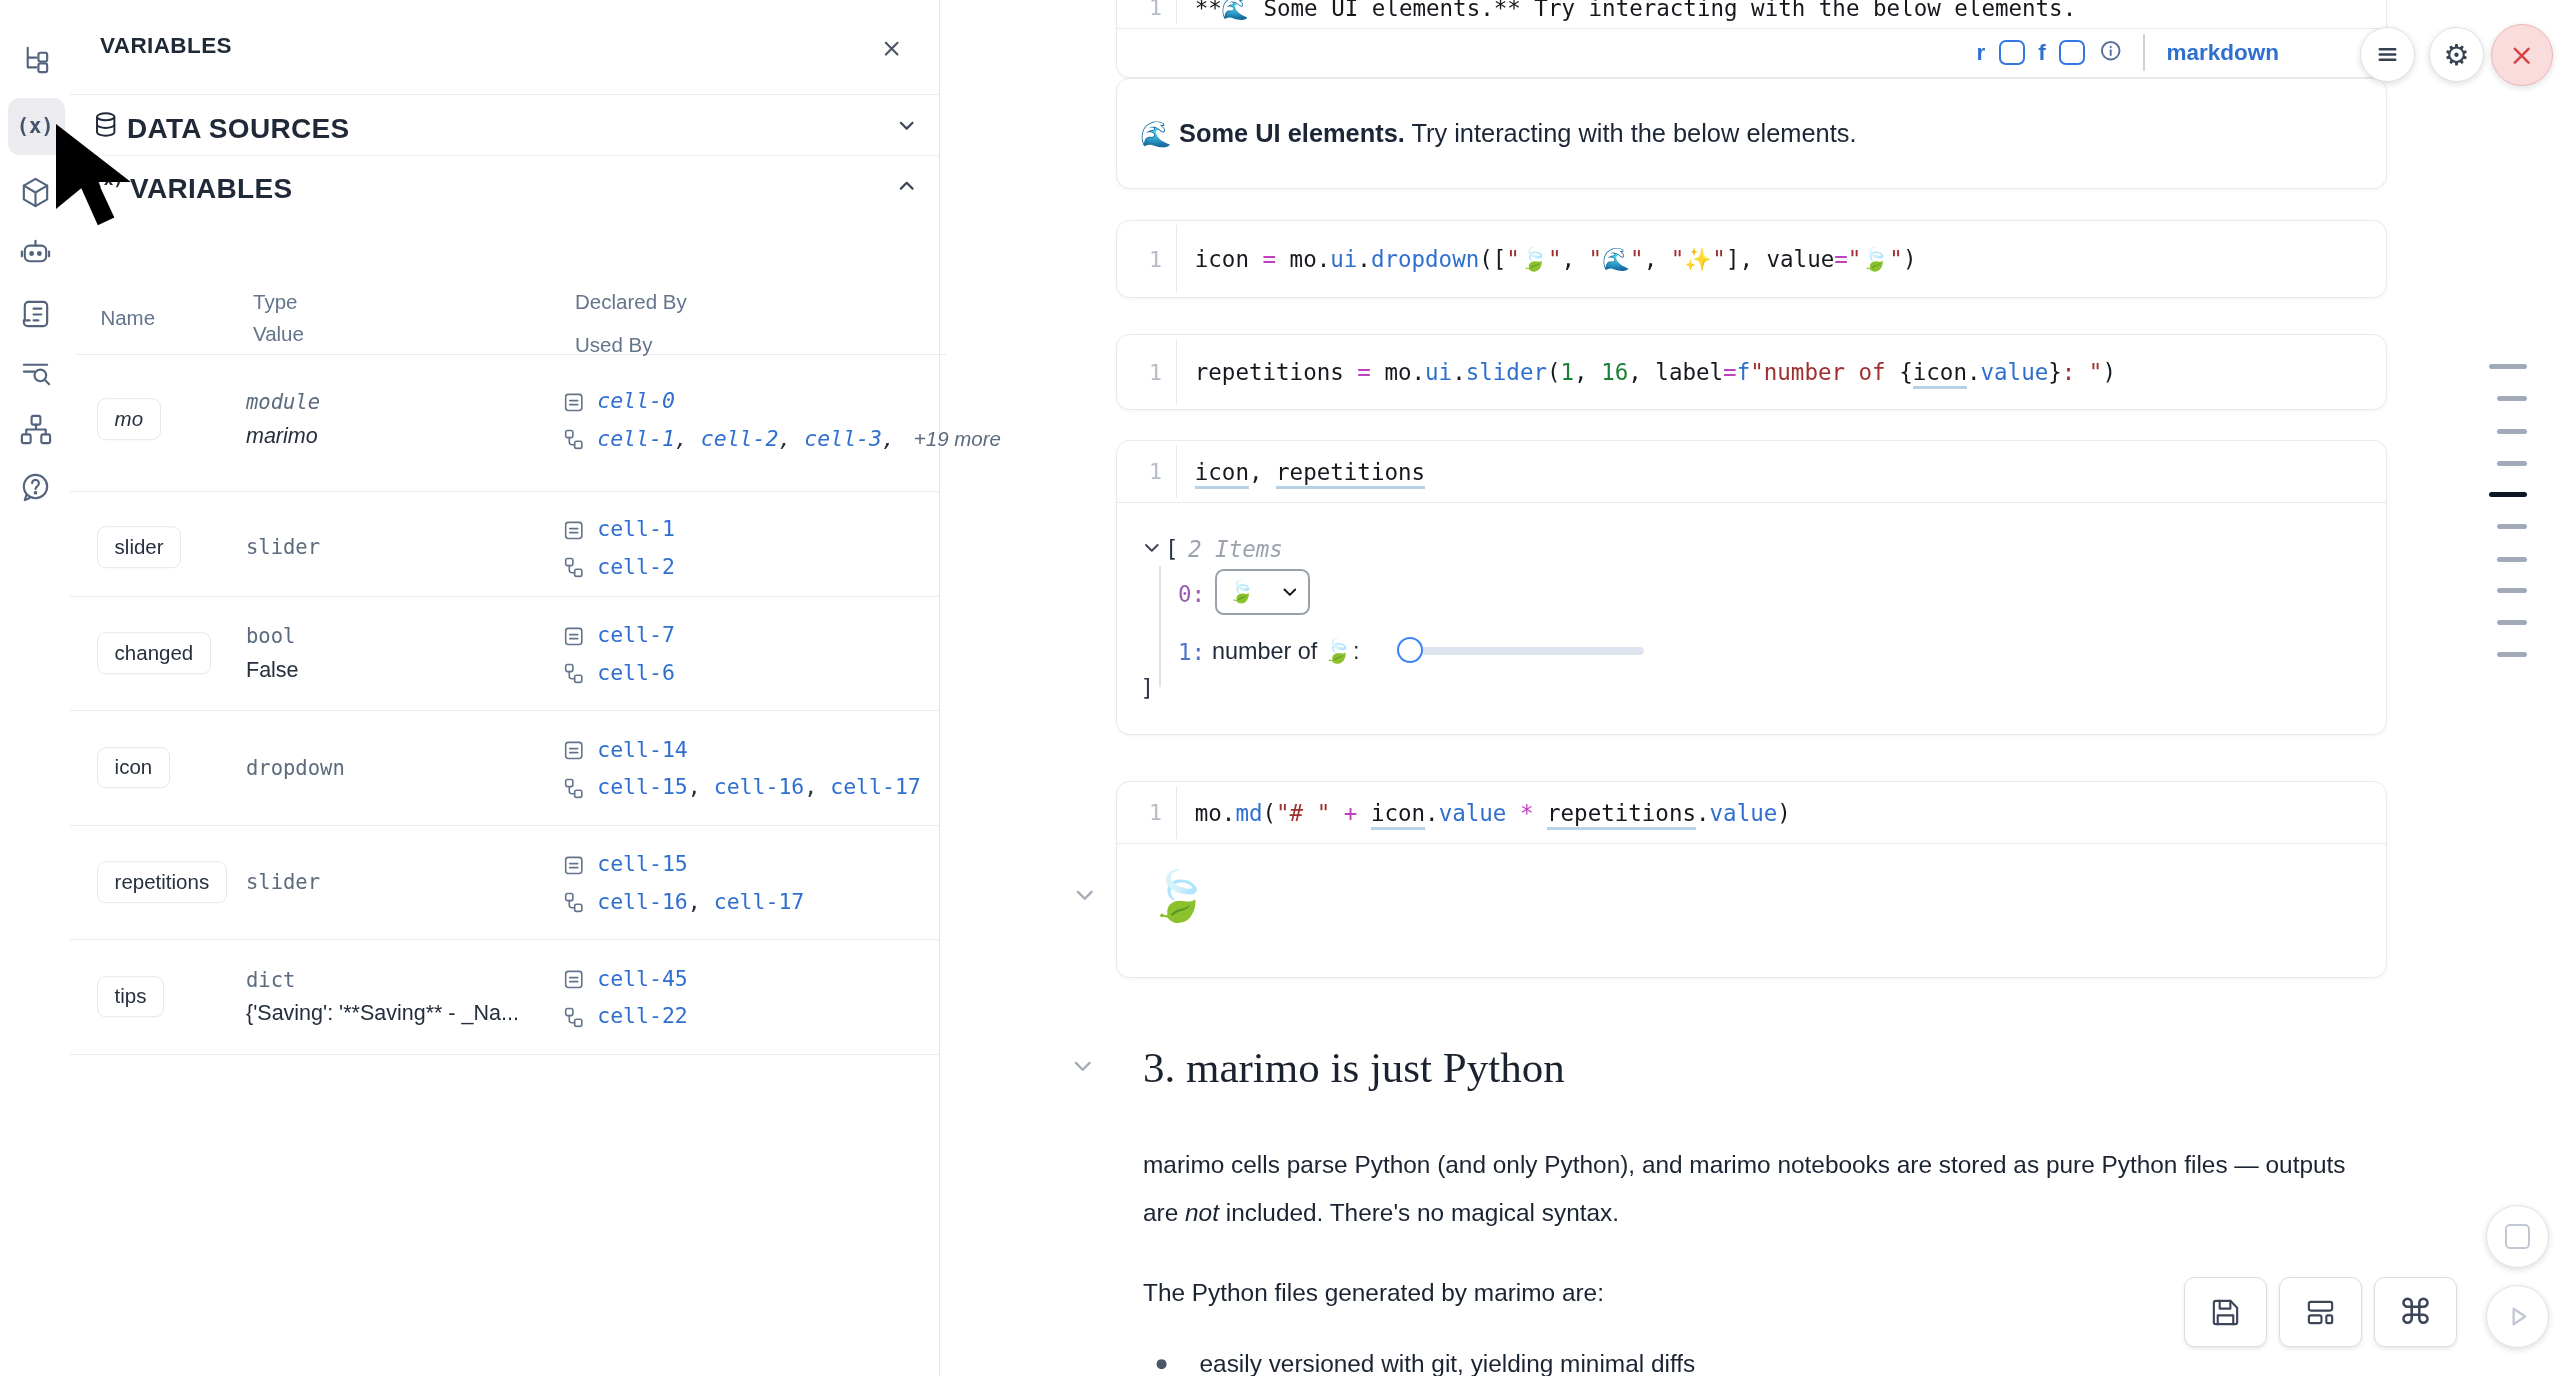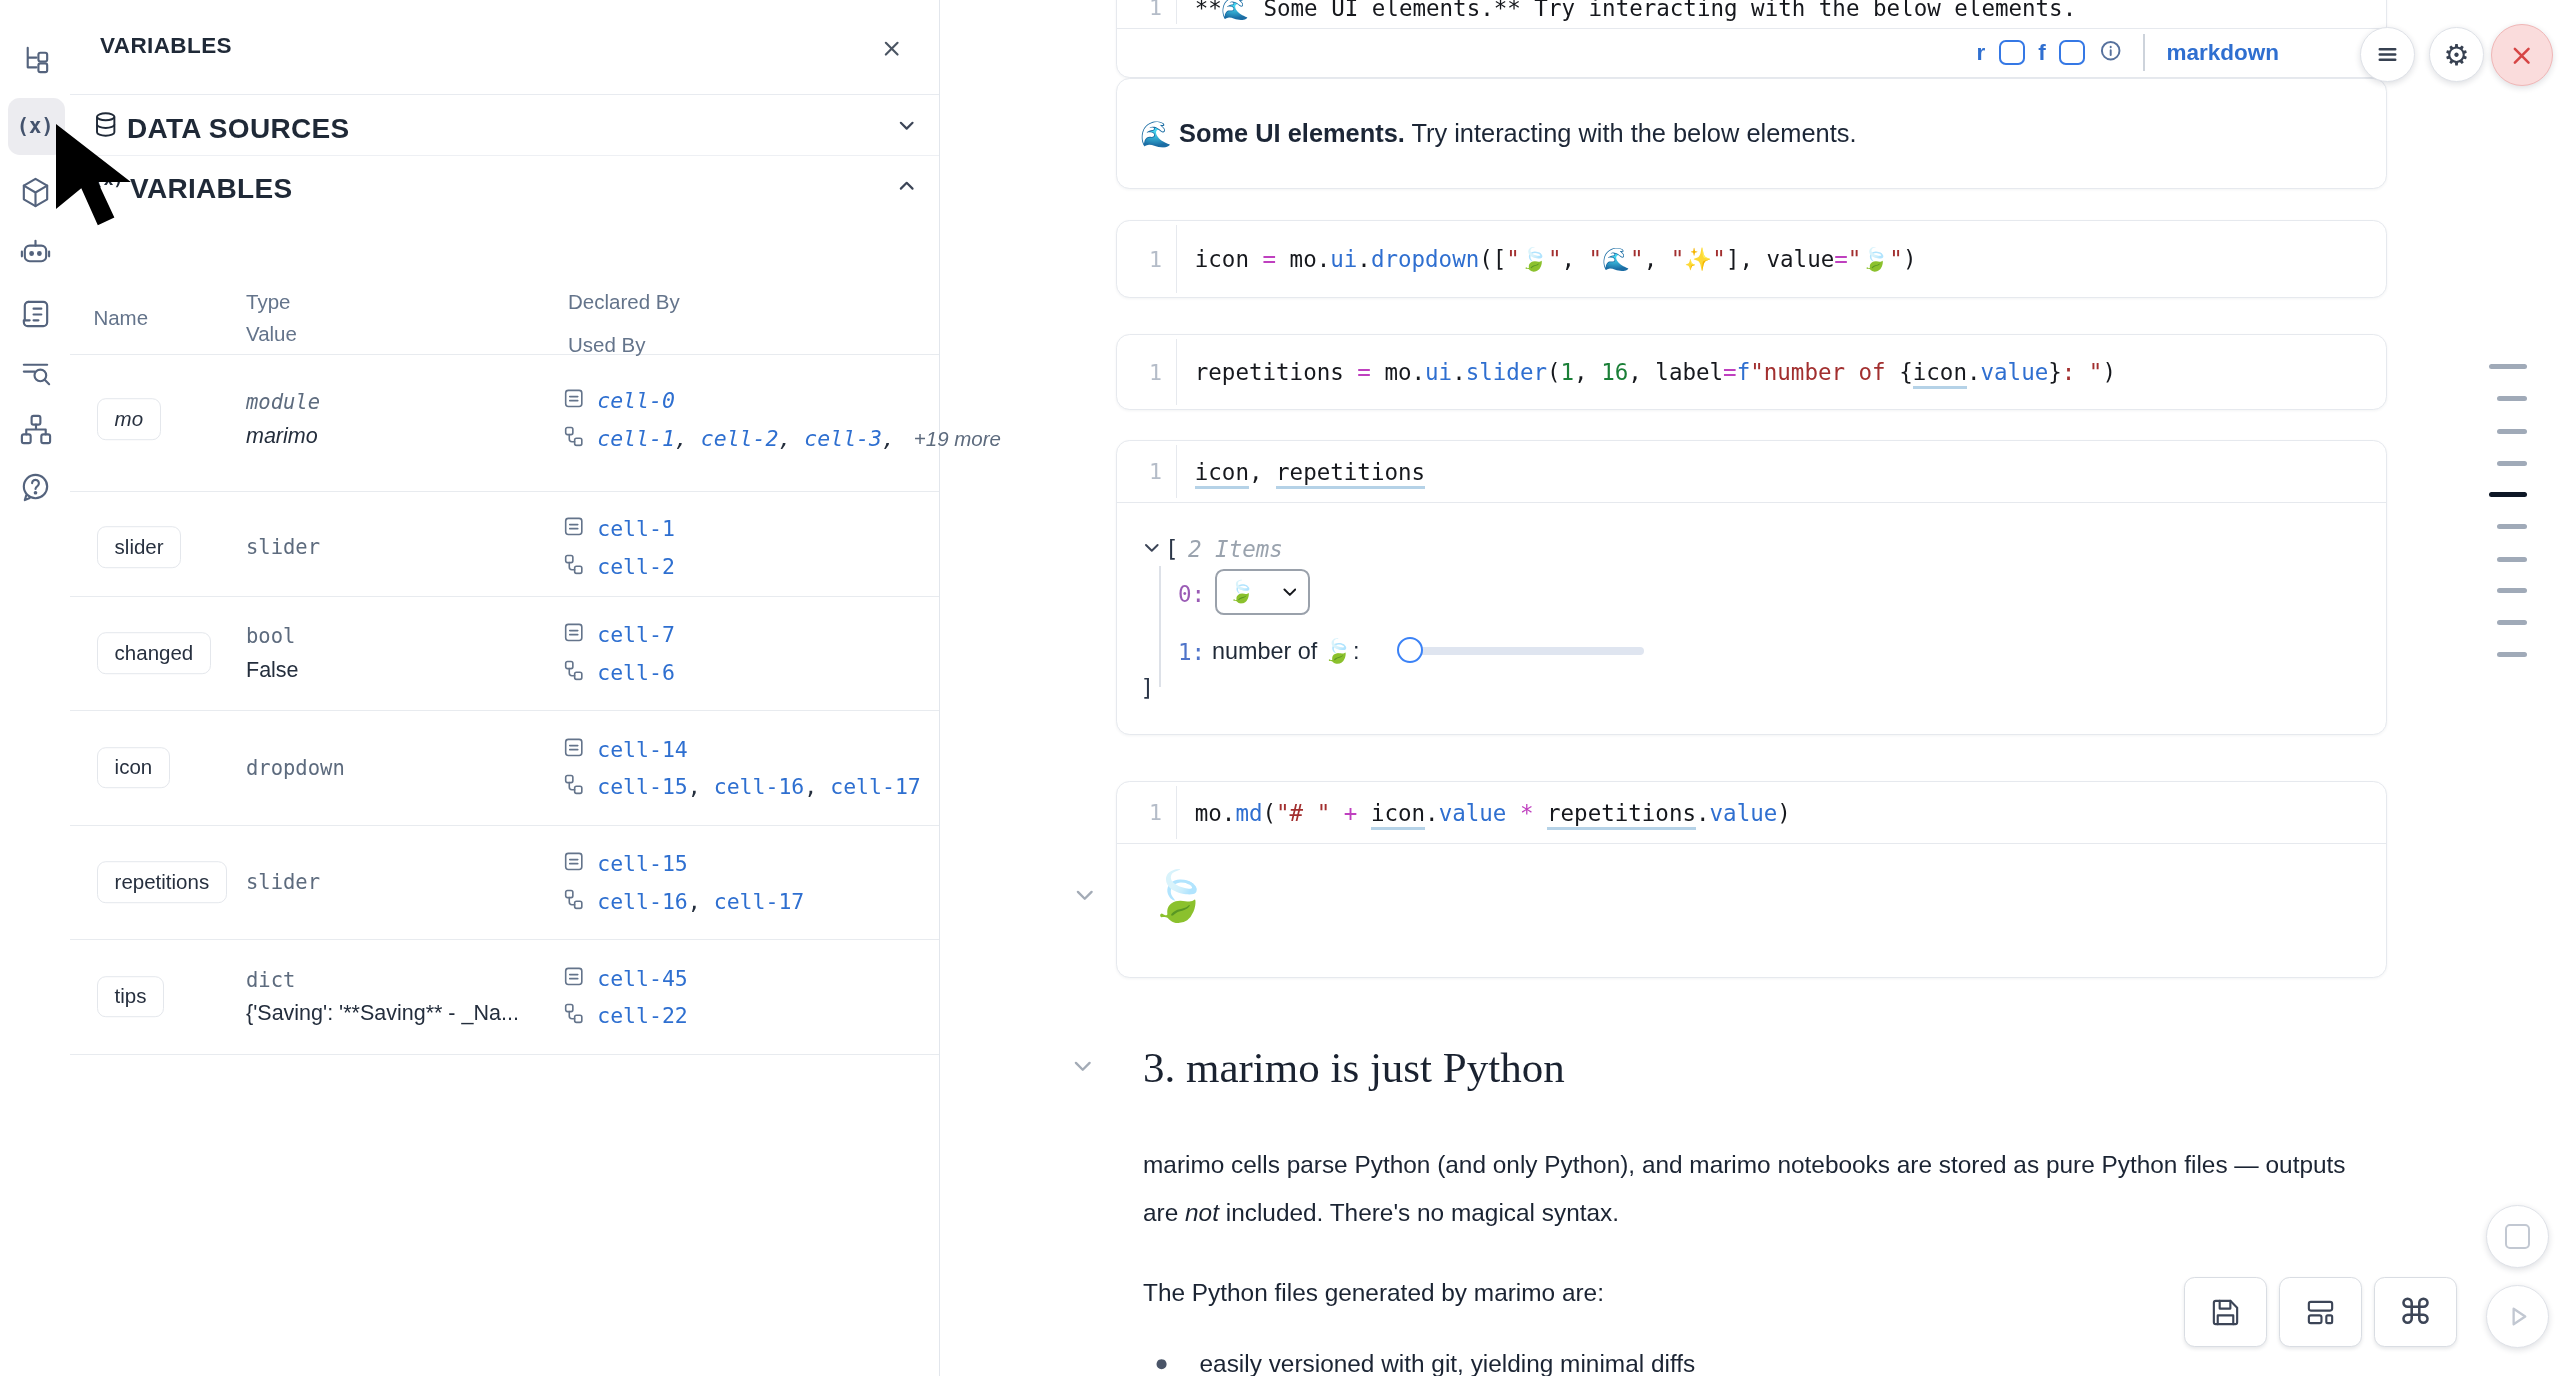--- a/index.html
+++ b/index.html
@@ -17,30 +17,30 @@
   
   .panel{position:absolute;left:70px;top:0;width:869px;height:1377px;background:#fff;border-right:1.5px solid #e2e6ec;}
   .panel-header{position:absolute;left:0;top:0;width:100%;height:94px;border-bottom:1px solid #e8ebf0;}
   .panel-title{position:absolute;left:30px;top:33px;font-size:22.5px;font-weight:bold;letter-spacing:0.4px;color:#1f2937;}
   .panel-close{position:absolute;left:806px;top:33px;width:31px;height:31px;display:flex;align-items:center;justify-content:center;cursor:pointer;}
   .sect-row{position:absolute;left:0;width:100%;height:61px;border-bottom:1px solid #eef0f4;}
   .sect-label{position:absolute;top:18.6px;font-size:28px;font-weight:bold;color:#1f2937;letter-spacing:0.3px;}
   .sect-chev{position:absolute;left:825px;top:19.5px;}
   .search-row{position:absolute;left:0;top:213px;width:100%;height:68px;border-bottom:1px solid #e2e6ec;}
   .search-ph{position:absolute;left:86px;top:19.5px;font-size:23.4px;color:#97a1ad;border:none;outline:none;width:586px;background:transparent;font-family:"Liberation Sans",sans-serif;}
-  .thead{position:absolute;left:0;top:281px;width:100%;height:73px;border-bottom:1px solid #e8ebef;color:#64748b;font-size:20.5px;}
+  .thead{position:absolute;left:7px;top:281px;width:100%;height:73px;border-bottom:1px solid #e8ebef;color:#64748b;font-size:20.5px;}
   .vrow{position:absolute;left:0;width:100%;border-bottom:1px solid #e8ebef;}
   .pill{position:absolute;left:27px;top:50%;transform:translateY(-50%);border:1.5px solid #e4e7ec;border-radius:8.8px;
         padding:7.8px 16.6px;font-size:20.5px;color:#27303f;background:#fff;}
   .typecol{position:absolute;left:176px;top:50%;transform:translateY(-50%);display:flex;flex-direction:column;gap:9.8px;}
   .vtype{font-family:"DejaVu Sans Mono",monospace;font-size:20.5px;color:#5d6b7e;}
   .vval{font-size:21.5px;color:#242e3d;}
   .vval:empty{display:none;}
   .declcol{position:absolute;left:493px;top:50%;transform:translateY(-50%);display:flex;flex-direction:column;gap:12.7px;}
-  .lnk-line{display:flex;align-items:flex-start;gap:12.7px;white-space:nowrap;}
+  .lnk-line{display:flex;align-items:flex-end;gap:12.7px;white-space:nowrap;}
   .lnk-line svg{flex:0 0 auto;stroke:#64748b;fill:none;stroke-width:1.8;stroke-linecap:round;stroke-linejoin:round;}
   .tok-wrap{display:inline;}
 
   
   .tk-plain{color:#16181d;}
   .tk-kw{color:#bf40bf;}
   .tk-fn{color:#2f6fd0;}
   .tk-prop{color:#2f6fd0;}
   .tk-str{color:#a22f2f;}
   .tk-num{color:#1a7f37;}

